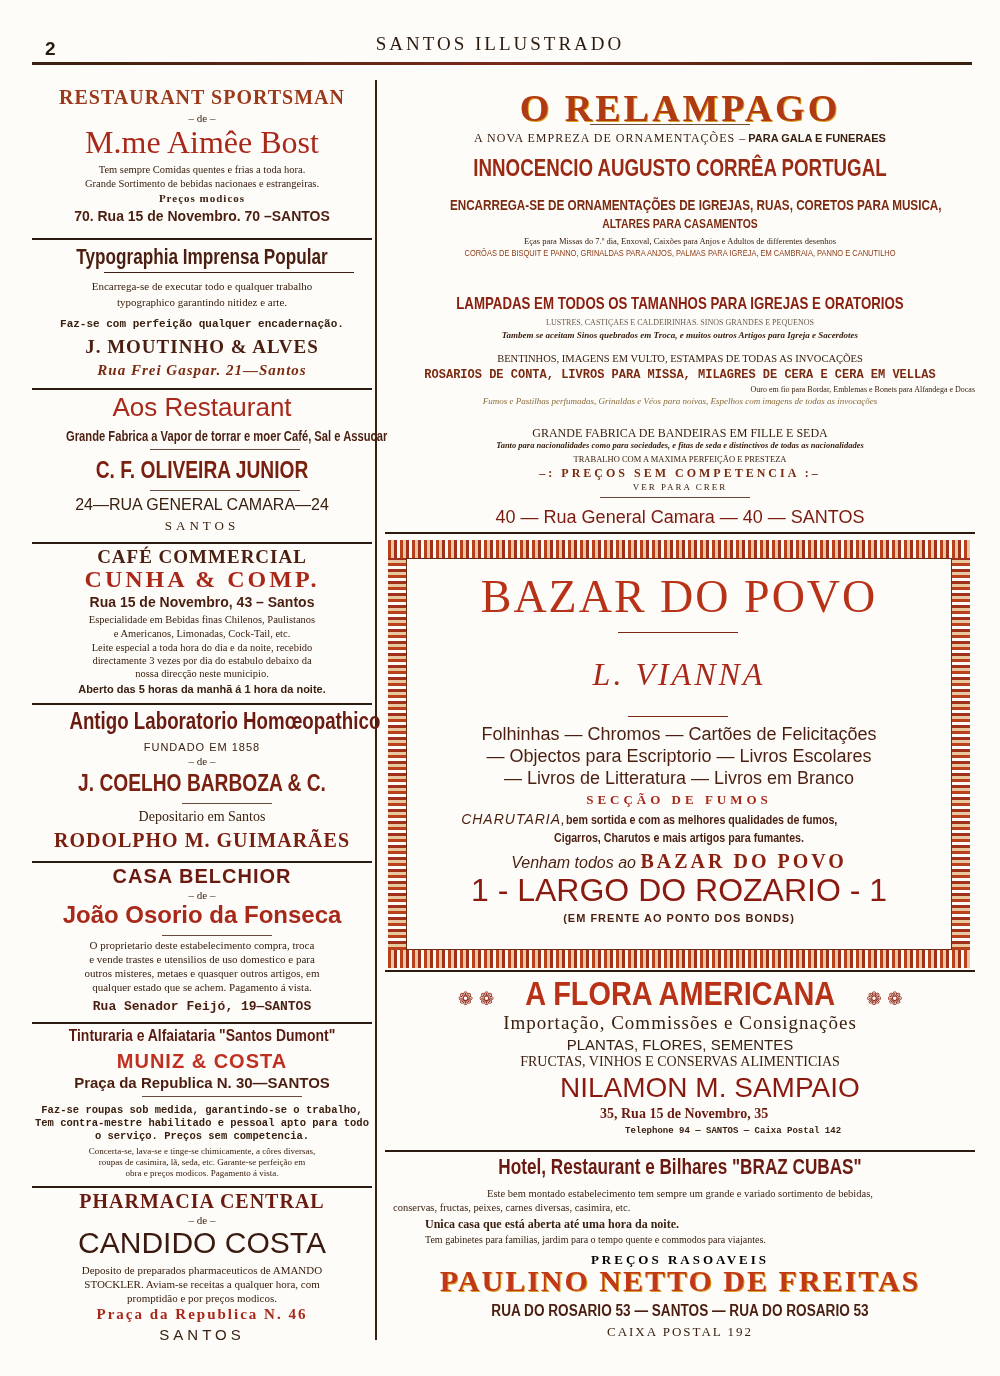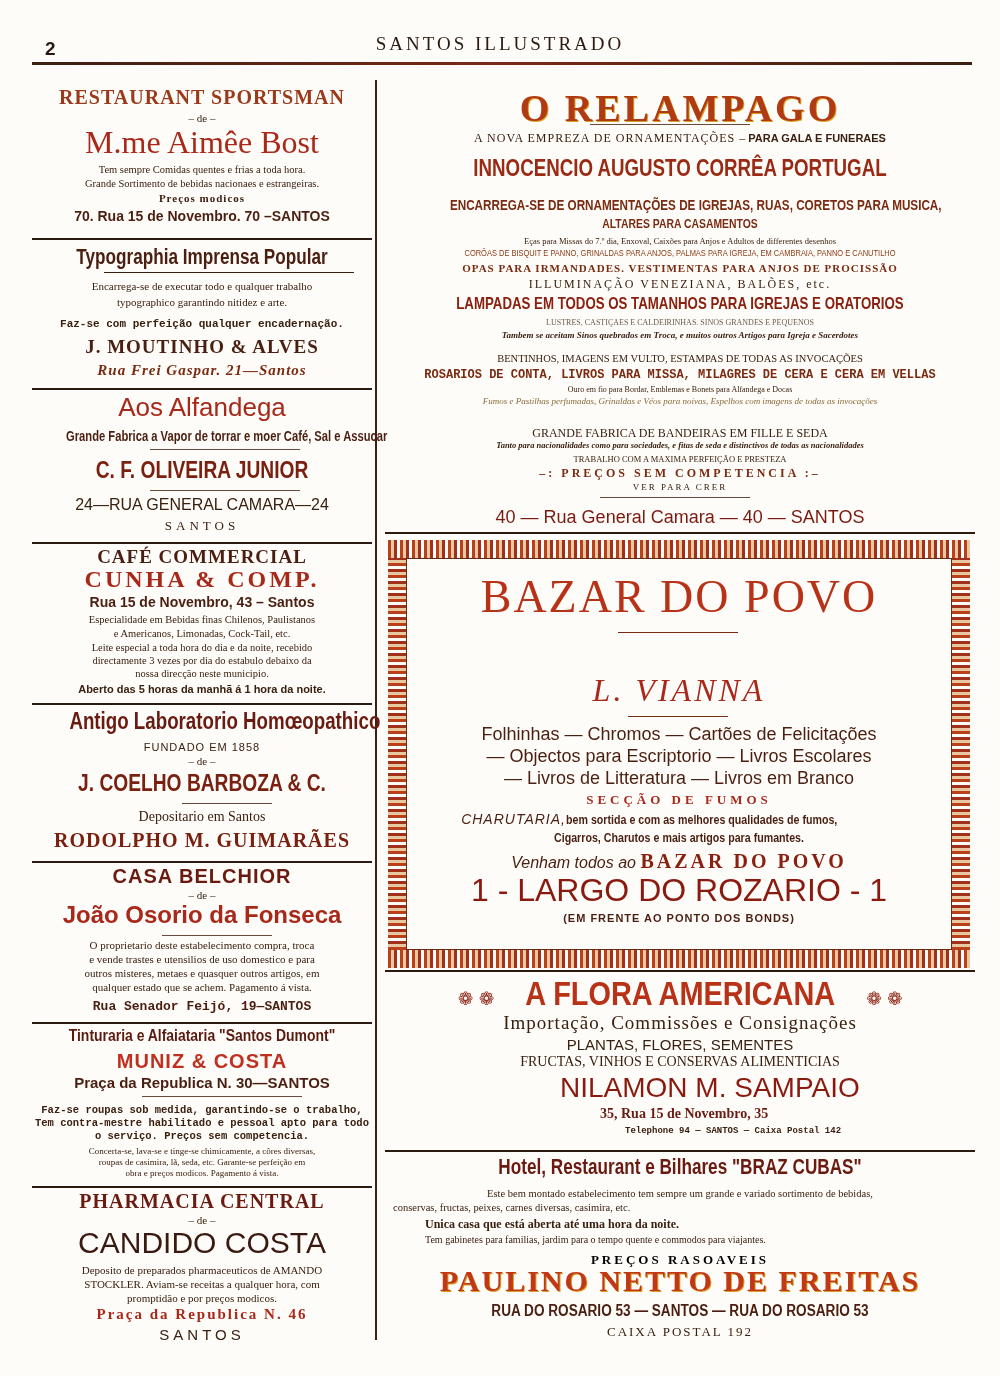--- a/index.html
+++ b/index.html
@@ -39,21 +39,21 @@
   <div class="hrthin" style="left:72px;top:32px;width:250px;background:#3a2010;"></div>
   <div class="line" style="top:40px;font:11px 'Liberation Serif',serif;">Encarrega-se de executar todo e qualquer trabalho</div>
   <div class="line" style="top:56px;font:11px 'Liberation Serif',serif;">typographico garantindo nitidez e arte.</div>
   <div class="line" style="top:78px;font:bold 11px 'Liberation Mono',monospace;">Faz-se com perfeição qualquer encadernação.</div>
   <div class="line dk" style="top:96px;font:bold 19px 'Liberation Serif',serif;letter-spacing:1px;">J. MOUTINHO &amp; ALVES</div>
   <div class="line" style="top:122px;font:italic bold 15px 'Liberation Serif',serif;color:#7a2a10;letter-spacing:1px;">Rua Frei Gaspar. 21—Santos</div>
 </div>
 <div class="hr" style="left:32px;top:388px;width:340px;"></div>
 
 <div class="abs" style="left:32px;top:390px;width:340px;height:150px;">
-  <div class="line red" style="top:2px;font:26px 'Liberation Sans',sans-serif;">Aos Alfandega</div>
+  <div class="line red" style="top:2px;font:26px 'Liberation Sans',sans-serif;">Aos Restaurant</div>
   <div class="line dk" style="top:38px;font:bold 14px 'Liberation Sans',sans-serif;transform:scaleX(0.8);">Grande Fabrica a Vapor de torrar e moer Café, Sal e Assucar</div>
   <div class="hrthin" style="left:118px;top:59px;width:150px;"></div>
   <div class="line" style="top:66px;font:bold 24px 'Liberation Sans',sans-serif;color:#7a2010;transform:scaleX(0.8);">C. F. OLIVEIRA JUNIOR</div>
   <div class="hrthin" style="left:118px;top:100px;width:150px;"></div>
   <div class="line" style="top:106px;font:16px 'Liberation Sans',sans-serif;">24—RUA GENERAL CAMARA—24</div>
   <div class="line" style="top:128px;font:13px 'Liberation Serif',serif;letter-spacing:4px;">SANTOS</div>
 </div>
 <div class="hr" style="left:32px;top:542px;width:340px;"></div>
 
 <div class="abs" style="left:32px;top:544px;width:340px;height:160px;">
@@ -124,48 +124,46 @@
   <div class="line" style="top:50px;">
     <span style="font:12px 'Liberation Serif',serif;letter-spacing:1px;">A NOVA EMPREZA DE ORNAMENTAÇÕES</span>
     <span style="font:12px serif;"> – </span>
     <span style="font:bold 11px 'Liberation Sans',sans-serif;">PARA GALA E FUNERAES</span>
   </div>
   <div class="line red" style="top:76px;font:bold 24px 'Liberation Sans',sans-serif;transform:scaleX(0.78);color:#9a2a14;">INNOCENCIO AUGUSTO CORRÊA PORTUGAL</div>
   <div class="line" style="top:118px;font:bold 15px 'Liberation Sans',sans-serif;transform:scaleX(0.78);color:#7a2a10;">ENCARREGA-SE DE ORNAMENTAÇÕES DE IGREJAS, RUAS, CORETOS PARA MUSICA,</div>
   <div class="line" style="top:138px;font:bold 13px 'Liberation Sans',sans-serif;transform:scaleX(0.8);color:#7a2a10;">ALTARES PARA CASAMENTOS</div>
   <div class="line" style="top:158px;font:8.5px 'Liberation Serif',serif;">Eças para Missas do 7.º dia, Enxoval, Caixões para Anjos e Adultos de differentes desenhos</div>
   <div class="line" style="top:170px;font:8.5px 'Liberation Sans',sans-serif;transform:scaleX(0.88);color:#8a3a14;">CORÔAS DE BISQUIT E PANNO, GRINALDAS PARA ANJOS, PALMAS PARA IGREJA, EM CAMBRAIA, PANNO E CANUTILHO</div>
-  <div class="line" style="top:184px;font:bold 11px 'Liberation Serif',serif;letter-spacing:1px;color:#7a2a10;">OPAS PARA IRMANDADES. VESTIMENTAS PARA ANJOS DE PROCISSÃO</div>
-  <div class="line" style="top:199px;font:12px 'Liberation Serif',serif;letter-spacing:2px;">ILLUMINAÇÃO VENEZIANA, BALÕES, etc.</div>
   <div class="line red" style="top:216px;font:bold 17px 'Liberation Sans',sans-serif;transform:scaleX(0.78);color:#8a2010;">LAMPADAS EM TODOS OS TAMANHOS PARA IGREJAS E ORATORIOS</div>
   <div class="line" style="top:240px;font:8px 'Liberation Serif',serif;color:#6a5a4a;">LUSTRES, CASTIÇAES E CALDEIRINHAS. SINOS GRANDES E PEQUENOS</div>
   <div class="line" style="top:275px;font:10.5px 'Liberation Serif',serif;">BENTINHOS, IMAGENS EM VULTO, ESTAMPAS DE TODAS AS INVOCAÇÕES</div>
   <div class="line" style="top:252px;font:italic bold 9px 'Liberation Serif',serif;">Tambem se aceitam Sinos quebrados em Troca, e muitos outros Artigos para Igreja e Sacerdotes</div>
   <div class="line" style="top:290px;font:bold 12px 'Liberation Mono',monospace;color:#7a2a10;">ROSARIOS DE CONTA, LIVROS PARA MISSA, MILAGRES DE CERA E CERA EM VELLAS</div>
-  <div class="line" style="top:307px;font:8px 'Liberation Serif',serif;">Ouro em fio para Bordar, Emblemas e Bonets para Alfandega e Docas</div>
+  <div class="line" style="top:307px;font:8px 'Liberation Serif',serif;text-align:right;">Ouro em fio para Bordar, Emblemas e Bonets para Alfandega e Docas</div>
   <div class="line" style="top:318px;font:italic 9px 'Liberation Serif',serif;color:#8a6a3a;">Fumos e Pastilhas perfumadas, Grinaldas e Véos para noivas, Espelhos com imagens de todas as invocações</div>
   <div class="line" style="top:348px;font:12px 'Liberation Serif',serif;">GRANDE FABRICA DE BANDEIRAS EM FILLE E SEDA</div>
   <div class="line" style="top:362px;font:italic bold 8.5px 'Liberation Serif',serif;">Tanto para nacionalidades como para sociedades, e fitas de seda e distinctivos de todas as nacionalidades</div>
   <div class="line" style="top:376px;font:8.5px 'Liberation Serif',serif;">TRABALHO COM A MAXIMA PERFEIÇÃO E PRESTEZA</div>
   <div class="line" style="top:388px;font:bold 12px 'Liberation Serif',serif;letter-spacing:3px;color:#7a2a10;">–: PREÇOS SEM COMPETENCIA :–</div>
   <div class="line" style="top:404px;font:9px 'Liberation Serif',serif;letter-spacing:2px;">VER PARA CRER</div>
   <div class="hrthin" style="left:215px;top:419px;width:150px;"></div>
   <div class="line" style="top:429px;font:18px 'Liberation Sans',sans-serif;color:#7a1a10;">40 — Rua General Camara — 40 — SANTOS</div>
 </div>
 <div class="hr" style="left:385px;top:532px;width:590px;"></div>
 
 <div class="abs" style="left:388px;top:540px;width:582px;height:428px;background:
   repeating-linear-gradient(90deg,#b8401a 0 3px,#e8c8a0 3px 6px,#a0301a 6px 9px,#fefcf8 9px 12px);">
   <div class="abs" style="left:18px;top:18px;right:18px;bottom:18px;background:#fefcf8;border:1px solid #6a2a10;"></div>
   <div class="abs" style="left:0;top:18px;width:18px;bottom:18px;background:repeating-linear-gradient(0deg,#b8401a 0 3px,#e8c8a0 3px 6px,#a0301a 6px 9px,#fefcf8 9px 12px);"></div>
   <div class="abs" style="right:0;top:18px;width:18px;bottom:18px;background:repeating-linear-gradient(0deg,#b8401a 0 3px,#e8c8a0 3px 6px,#a0301a 6px 9px,#fefcf8 9px 12px);"></div>
 
   <div class="line red" style="top:30px;font:46px 'Liberation Serif',serif;letter-spacing:2px;color:#b83218;">BAZAR DO POVO</div>
   <div class="hrthin" style="left:230px;top:92px;width:120px;background:#7a2a10;"></div>
-  <div class="line red" style="top:132px;font:italic 32px 'Liberation Serif',serif;letter-spacing:3px;">L. VIANNA</div>
+  <div class="line red" style="top:116px;font:italic 32px 'Liberation Serif',serif;letter-spacing:3px;">L. VIANNA</div>
   <div class="hrthin" style="left:240px;top:176px;width:100px;background:#7a2a10;"></div>
   <div class="line dk" style="top:206px;font:18px 'Liberation Sans',sans-serif;">— Objectos para Escriptorio — Livros Escolares</div>
   <div class="line dk" style="top:184px;font:18px 'Liberation Sans',sans-serif;">Folhinhas — Chromos — Cartões de Felicitações</div>
   <div class="line dk" style="top:228px;font:18px 'Liberation Sans',sans-serif;">— Livros de Litteratura — Livros em Branco</div>
   <div class="line red" style="top:252px;font:bold 13px 'Liberation Serif',serif;letter-spacing:4px;">SECÇÃO DE FUMOS</div>
   <div class="line dk" style="top:270px;">
     <span style="font:italic 14px 'Liberation Sans',sans-serif;letter-spacing:1px;">CHARUTARIA,</span><span style="font:bold 13px 'Liberation Sans',sans-serif;display:inline-block;transform:scaleX(0.82);transform-origin:left;"> bem sortida e com as melhores qualidades de fumos,</span>
   </div>
   <div class="line dk" style="top:290px;font:bold 13px 'Liberation Sans',sans-serif;transform:scaleX(0.82);">Cigarros, Charutos e mais artigos para fumantes.</div>
   <div class="line dk" style="top:310px;">

